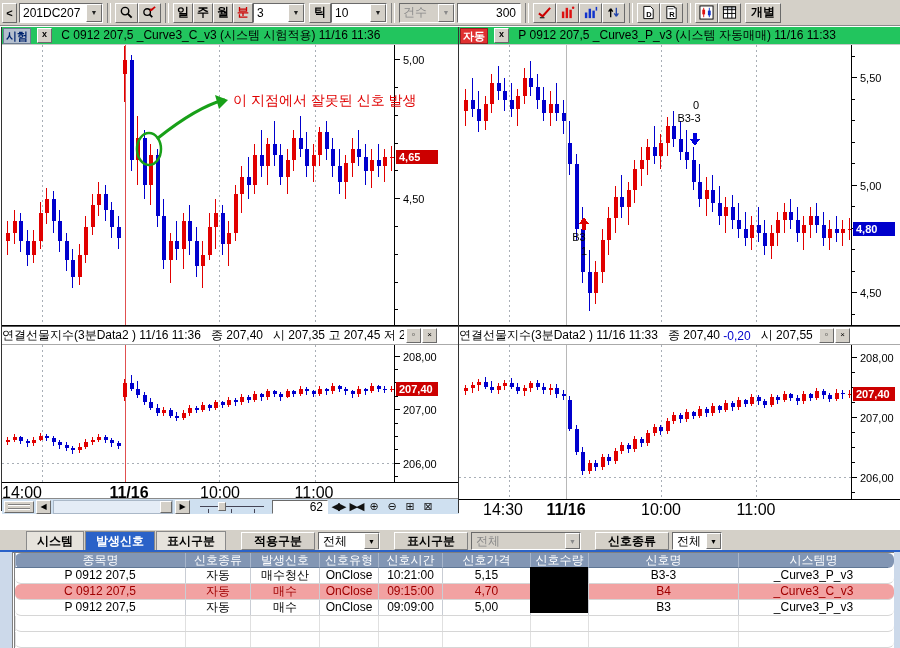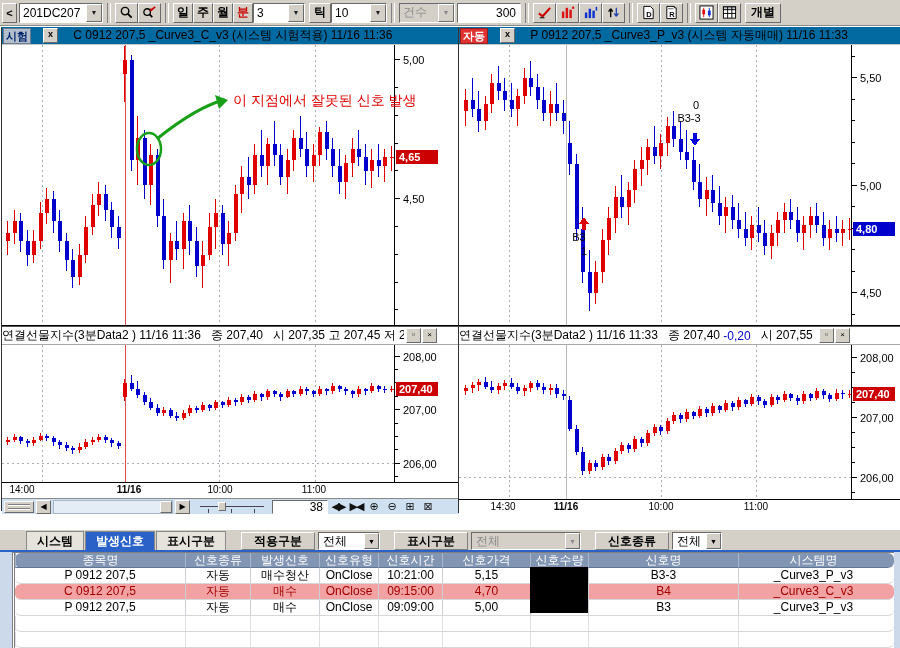--- a/index.html
+++ b/index.html
@@ -24,38 +24,38 @@
   .combo.disabled{background:#d4d0c8;}
   .combo.disabled .ctext{color:#8a8a8a;}
   .red-text{color:#cc0000;}
   .num-input{height:20px;border:1px solid;border-color:#6a6a6a #fff #fff #6a6a6a;background:#fff;
              font-size:12px;text-align:right;padding:0 4px;box-sizing:border-box;display:flex;align-items:center;justify-content:flex-end;}
 
   
   .panel{position:absolute;background:#fff;}
   #panel-left{left:1px;top:27px;width:457px;height:484px;border-left:1px solid #333;}
   #panel-right{left:458px;top:27px;width:441px;height:486px;border-left:1px solid #333;}
-  .chart-title{height:17px;display:flex;align-items:center;gap:12px;padding-left:1px;background:#0369a1;
+  .chart-title{height:17px;display:flex;align-items:center;gap:6px;padding-left:1px;background:#22c55e;
                border-bottom:1px solid #c8c8c8;white-space:pre;overflow:hidden;}
   .badge{font-size:11px;font-weight:bold;padding:0 2px;height:14px;line-height:14px;}
   .badge-test{background:#b4bfce;color:#00256e;border:1px solid #6a7a90;}
   .badge-auto{background:#e03030;color:#fff;border:1px solid #902020;}
   .badge-x{width:13px;height:13px;background:#d4d0c8;border:1px solid;border-color:#fff #6a6a6a #6a6a6a #fff;
            font-size:9px;line-height:11px;text-align:center;font-weight:bold;}
   .title-text{font-size:12px;white-space:pre;}
   .sub-title{position:relative;height:17px;border-top:1px solid #555;border-bottom:1px solid #aaa;
              display:flex;align-items:center;white-space:pre;overflow:hidden;background:#fff;}
   .sub-text{font-size:12px;white-space:pre;}
   .chg-blue{color:#0000cc;}
   .winbtns{position:absolute;top:1px;display:flex;gap:1px;background:#fff;padding-left:2px;}
   .winbtn{width:13px;height:13px;background:#d4d0c8;border:1px solid;border-color:#fff #6a6a6a #6a6a6a #fff;
           font-size:8px;line-height:11px;text-align:center;}
   svg.chart{display:block;shape-rendering:crispEdges;}
   svg.chart text{shape-rendering:auto;}
-  .xaxis{position:relative;height:15px;font-size:10px;background:#fff;}
+  .xaxis{position:relative;height:15px;font-size:16px;background:#fff;}
   .xaxis span{position:absolute;top:1px;transform:translateX(-50%);white-space:nowrap;}
   .xaxis span.b{font-weight:bold;}
 
   
   .scrollrow{height:16px;background:#cfe0f0;display:flex;align-items:center;gap:2px;padding:0 2px;
              border-top:1px solid #8a8a8a;box-sizing:border-box;}
   .grip{width:30px;height:12px;background:#d4d0c8;border:1px solid;border-color:#fff #6a6a6a #6a6a6a #fff;
         box-sizing:border-box;display:flex;flex-direction:column;justify-content:center;gap:2px;padding:0 3px;}
   .grip i{display:block;height:1px;background:#808080;border-bottom:1px solid #fff;}
   .sbtn{width:15px;height:14px;background:#d4d0c8;border:1px solid;border-color:#fff #6a6a6a #6a6a6a #fff;
@@ -537,21 +537,21 @@
         <div class="sthumb"></div>
       </div>
       <div class="sbtn">▶</div>
       <div class="mini-slider">
         <div class="line"></div>
           <div class="mthumb"></div>
         <div class="tick" style="left:8px"></div>
           <div class="tick" style="left:31px"></div>
           <div class="tick" style="left:54px"></div>
       </div>
-      <div class="num-input count-box">38</div>
+      <div class="num-input count-box">62</div>
       <div class="gbtn">◀▶</div>
       <div class="gbtn">▶◀</div>
       <div class="gbtn" style="letter-spacing:0">⊕</div>
       <div class="gbtn" style="letter-spacing:0">⊖</div>
       <div class="gbtn" style="letter-spacing:0">⊞</div>
       <div class="gbtn" style="letter-spacing:0">⊠</div>
     </div>
   </div>
 
   <div class="panel" id="panel-right">

